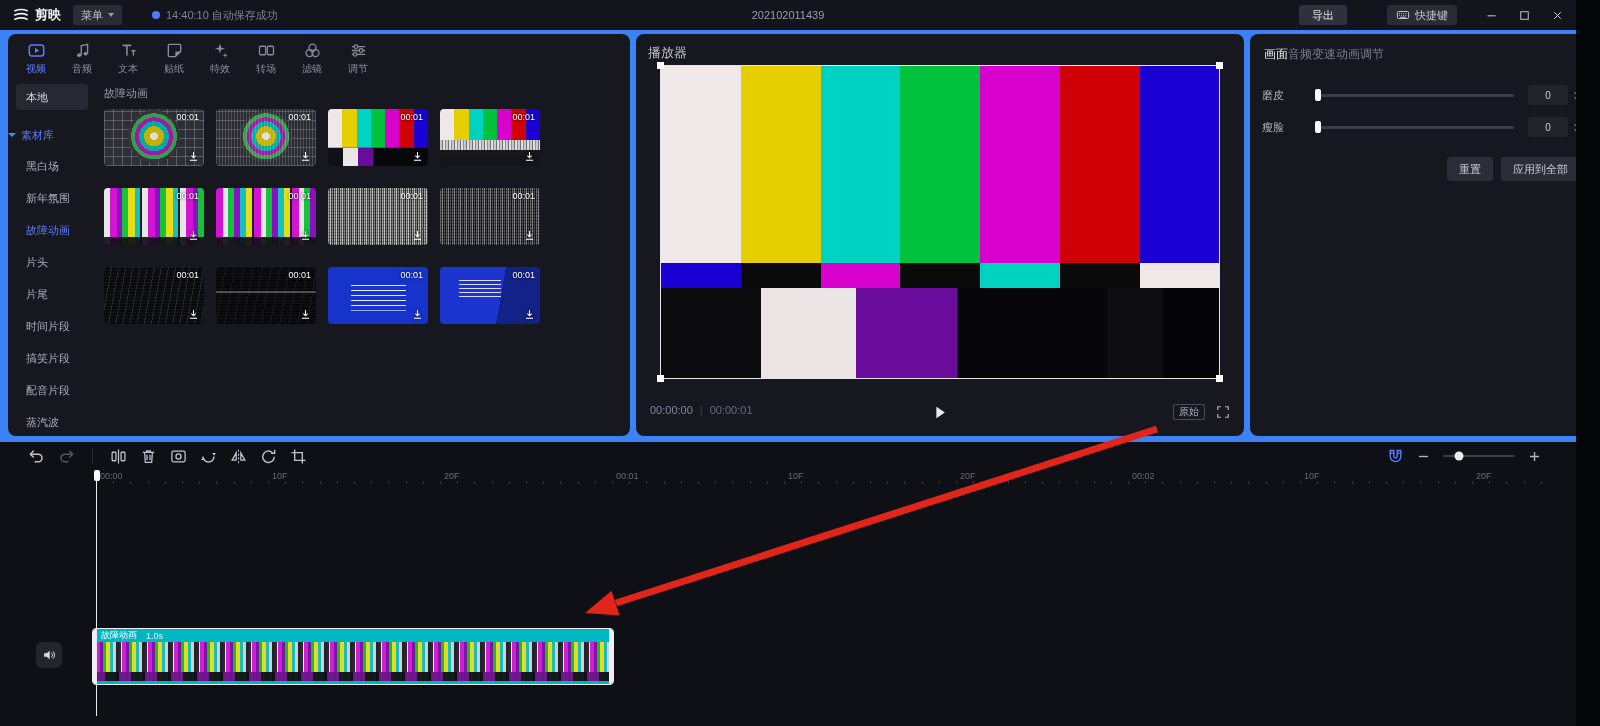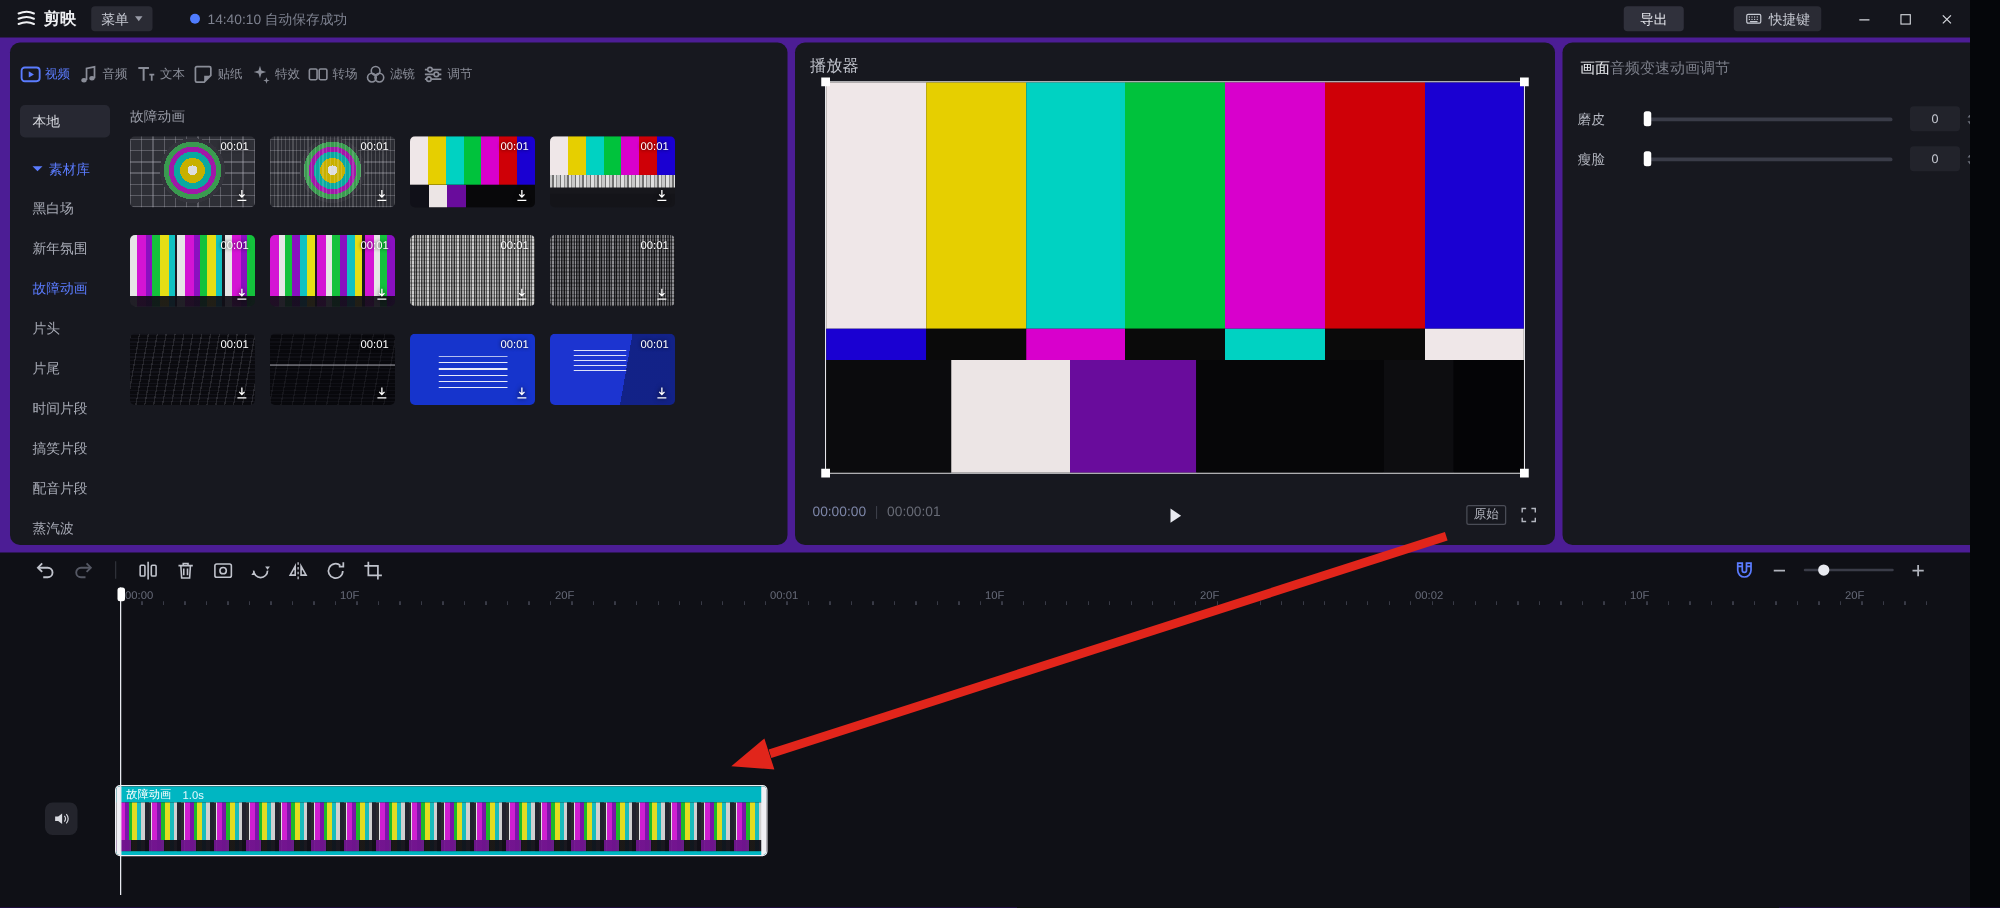--- a/index.html
+++ b/index.html
@@ -1,18 +1,18 @@
 <!DOCTYPE html>
 <html><head>
 <meta charset="utf-8">
 <style>
 *{margin:0;padding:0;box-sizing:border-box}
 html,body{background:#05060a}
 body{width:1600px;height:726px;overflow:hidden}
-.app{position:relative;width:1576px;height:726px;background:#4c1d95;
+.app{position:relative;width:1576px;height:726px;background:#3b82f6;
  font-family:"Liberation Sans","DejaVu Sans",sans-serif;color:#c8cbd4;font-size:12px;overflow:hidden}
 .icon{display:inline-flex}
 .icon svg{width:100%;height:100%;display:block}
 
 
 .titlebar{position:absolute;inset:0 0 auto 0;height:30px;background:#14151c;display:flex;align-items:center;padding:0 12px;gap:12px;z-index:5}
 .logo{display:flex;align-items:center;gap:5px}
 .logo-icon{width:18px;height:14px;color:#f0f1f4}
 .logo-text{font-size:13px;font-weight:bold;color:#f0f1f4}
 .menu-btn{display:flex;align-items:center;gap:5px;background:#2a2b34;border-radius:3px;height:20px;padding:0 8px;font-size:11px;color:#c8cbd4}
@@ -23,29 +23,29 @@
 .tb-right{margin-left:auto;display:flex;align-items:center;gap:14px;z-index:2}
 .export-btn{background:#30313c;border-radius:3px;height:20px;padding:0 13px;font-size:11px;color:#e2e4ea;display:flex;align-items:center}
 .shortcut-btn{background:#2a2b34;border-radius:3px;height:20px;padding:0 9px;font-size:11px;color:#c8cbd4;display:flex;align-items:center;gap:5px;margin-left:26px}
 .shortcut-btn .icon{width:14px;height:14px}
 .winctl{display:flex;align-items:center;gap:20px;margin-left:14px;color:#d6d8de}
 .winctl .icon{width:13px;height:13px}
 
 
 .media-panel{position:absolute;left:8px;top:34px;width:622px;height:402px;background:#17181f;border-radius:8px;overflow:hidden}
 .media-tabs{display:flex;padding:4px 6px 0;gap:2px}
-.mtab{width:44px;height:42px;display:flex;flex-direction:row;align-items:center;justify-content:center;gap:3px;color:#8a8d98;border-radius:4px}
+.mtab{width:44px;height:42px;display:flex;flex-direction:column;align-items:center;justify-content:center;gap:3px;color:#8a8d98;border-radius:4px}
 .mtab .icon{width:17px;height:17px}
 .mtab-label{font-size:10px}
 .mtab.active{color:#5b7cff}
 .media-body{position:absolute;top:46px;left:0;right:0;bottom:0;display:flex}
 .side-cats{width:88px;flex:none;padding-top:2px}
 .scat{display:flex;align-items:center;font-size:11px;color:#a8abb6;position:relative}
 .scat.pill{height:26px;margin:2px 8px 10px;background:#272832;border-radius:4px;padding-left:10px;color:#d8dae0}
-.scat.caret{height:30px;color:#5b7cff;padding-left:18px;gap:5px}
+.scat.caret{height:30px;color:#5b7cff;padding-left:0;gap:5px}
 .tri{width:0;height:0;border-left:4px solid transparent;border-right:4px solid transparent;border-top:4.5px solid #5b7cff}
 .scat.sub{padding-left:18px;height:32px}
 .scat.sub.active{color:#5b7cff}
 .lib{flex:1;padding:4px 10px 0 8px;overflow:hidden}
 .lib-title{font-size:11px;color:#9a9da8;margin:2px 0 8px}
 .lib-grid{display:grid;grid-template-columns:repeat(4,100px);gap:22px 12px}
 .tile{width:100px;height:57px;border-radius:4px;position:relative;background:#222;overflow:hidden}
 .tile-dur{position:absolute;top:3px;right:5px;font-size:9px;color:#fff;text-shadow:0 0 3px rgba(0,0,0,.9)}
 .tile-dl{position:absolute;bottom:3px;right:4px;width:13px;height:13px;color:#fff;filter:drop-shadow(0 0 2px rgba(0,0,0,.85))}
 
@@ -187,20 +187,21 @@
       <span class="logo-text">剪映</span>
     </div>
     <div class="menu-btn">
       <span>菜单</span>
       <span class="caret-down"></span>
     </div>
     <div class="autosave">
       <span class="autosave-dot"></span>
       <span>14:40:10 自动保存成功</span>
     </div>
+    <div class="project-name">202102011439</div>
     <div class="tb-right">
       <div class="export-btn">导出</div>
       <div class="shortcut-btn">
         <span class="icon">
             <svg viewBox="0 0 16 16">
               <rect x="1.6" y="4" width="12.8" height="8" rx="1.2" fill="none" stroke="currentColor" stroke-width="1.1"></rect>
               <path d="M4 6.4h.01M6.4 6.4h.01M8.8 6.4h.01M11.2 6.4h.01M4 8.6h.01M6.4 8.6h.01M8.8 8.6h.01M11.2 8.6h.01M5 10.6h6" stroke="currentColor" stroke-width="1.2" stroke-linecap="round"></path>
             </svg>
           </span>
         <span>快捷键</span>
@@ -538,20 +539,24 @@
             <div class="sfill" style="width: 0%;"></div>
             <div class="sknob" style="left: calc(0% - 3px);"></div>
           </div>
           <div class="sval">0</div>
           <div class="sstep">
             <span class="up"></span>
             <span class="down"></span>
           </div>
         </div>
       </div>
+    <div class="props-actions">
+      <div class="pbtn">重置</div>
+      <div class="pbtn">应用到全部</div>
+    </div>
   </section>
 
   <section class="timeline">
     <div class="tl-toolbar">
       <div class="tools" id="tools">
           <div class="icon tbtn">
             <svg viewBox="0 0 16 16">
               <path d="M5.4 2.6L2.2 5.8l3.2 3.2" fill="none" stroke="currentColor" stroke-width="1.4"></path>
               <path d="M2.6 5.8h7a3.6 3.6 0 013.6 3.6 3.6 3.6 0 01-3.6 3.6H6.2" fill="none" stroke="currentColor" stroke-width="1.4"></path>
             </svg>

